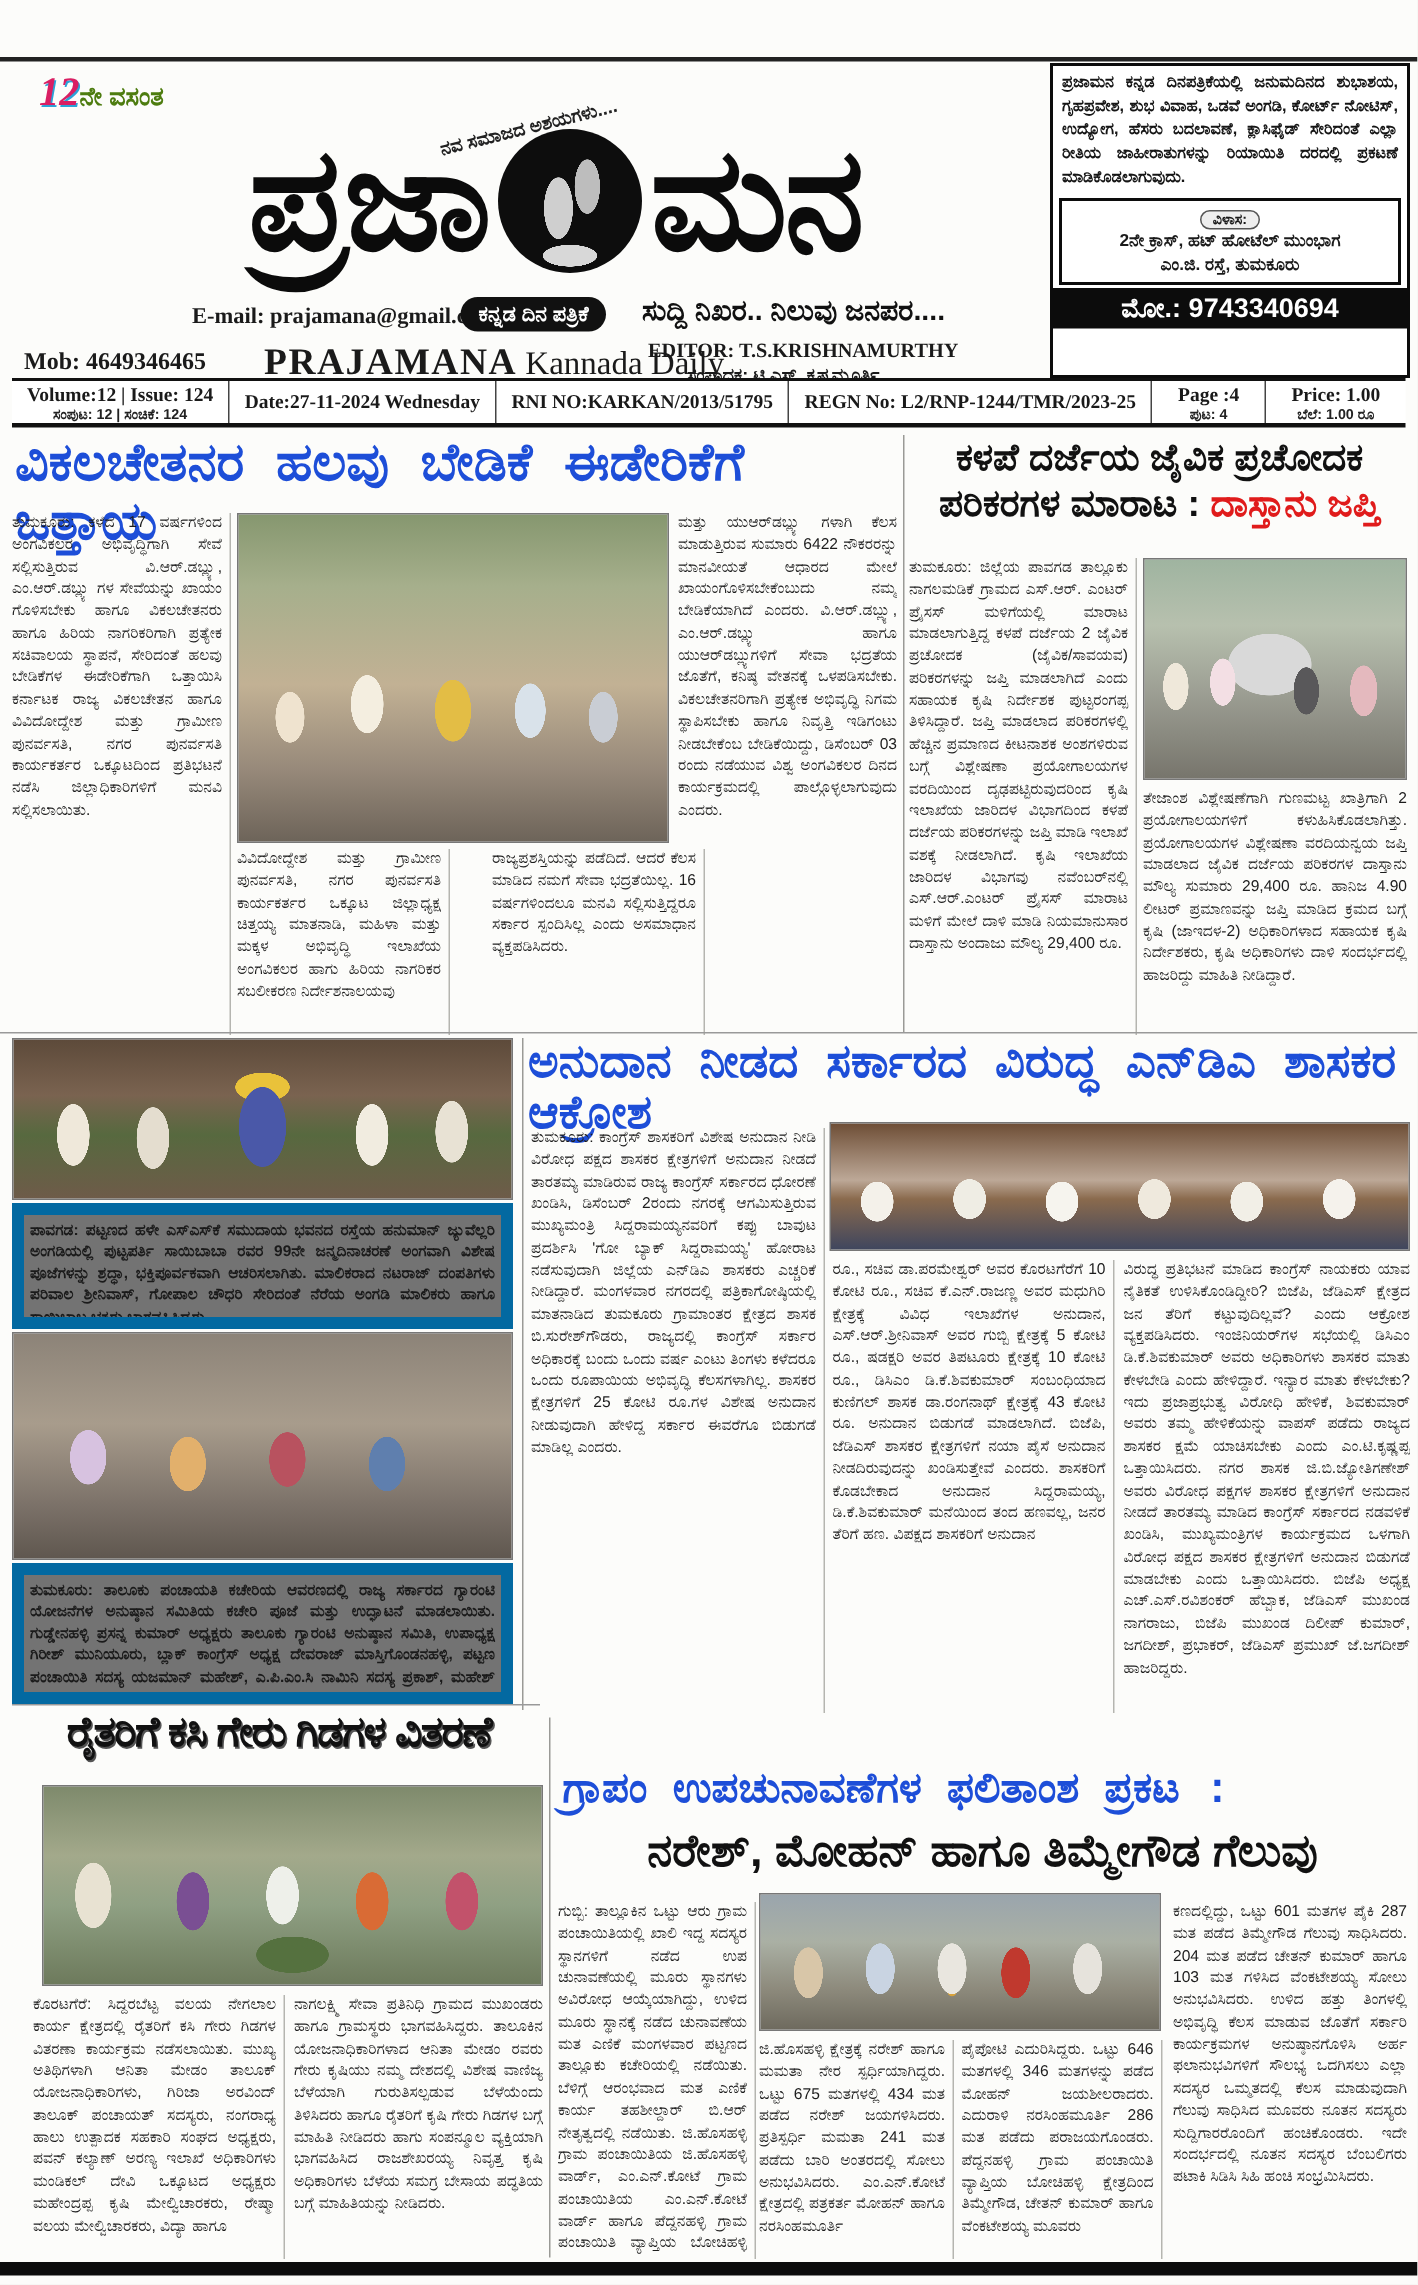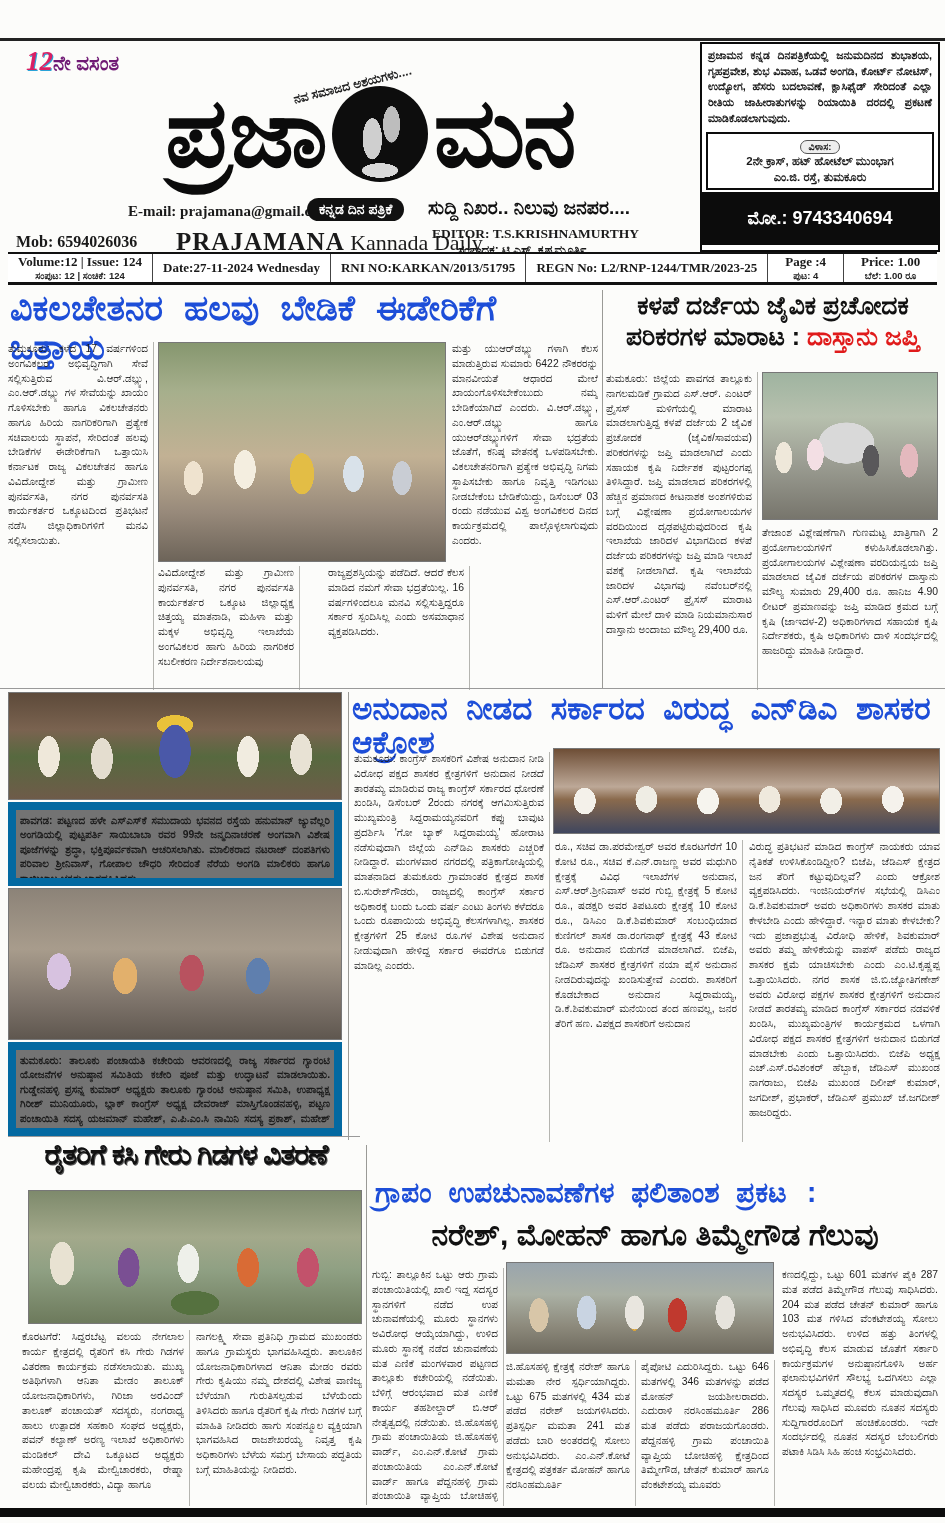--- a/index.html
+++ b/index.html
@@ -8,21 +8,21 @@
     position:relative; width:945px; height:1523px; margin:0 auto;
     background:#fcfcfa; color:#1a1a1a; overflow:hidden;
   }
   .abs { position:absolute; }
   .rule-h { position:absolute; background:#222; height:2px; }
   .rule-v { position:absolute; background:#9a9a96; width:1px; }
 
   
   .anniv { position:absolute; left:26px; top:46px; white-space:nowrap; }
   .anniv .n12 { font-family:"Liberation Serif", serif; font-style:italic; font-weight:bold; font-size:27px; color:#d91f63; text-shadow:1px 1px 0 #2aa3d8; }
-  .anniv .rest { font-weight:bold; font-size:20px; color:#701a75; }
+  .anniv .rest { font-weight:bold; font-size:17px; color:#4d7c0f; }
   .title-wrap { position:absolute; left:40px; top:58px; width:660px; height:152px; display:flex; align-items:center; justify-content:center; overflow:hidden; }
   .title-part { font-family:"Liberation Serif", serif; font-weight:bold; font-size:96px; line-height:1; color:#0b0b0b; letter-spacing:-2px; white-space:nowrap; }
   .logo-circle { flex:0 0 auto; width:96px; height:96px; margin:0 6px; border-radius:50%;
     background: radial-gradient(ellipse 16px 34px at 42% 55%, #cfcfcf 0 60%, transparent 61%),
                 radial-gradient(ellipse 14px 30px at 62% 40%, #bdbdbd 0 60%, transparent 61%),
                 radial-gradient(ellipse 30px 12px at 50% 88%, #d8d8d8 0 60%, transparent 61%),
                 #0d0d0d; }
   .arc-text { position:absolute; left:292px; top:78px; transform:rotate(-14deg); font-weight:bold; font-size:12.5px; color:#222; }
   .mast-email { position:absolute; left:128px; top:203px; font-family:"Liberation Serif", serif; font-weight:bold; font-size:15px; }
   .mast-badge { position:absolute; left:307px; top:198px; background:#111; color:#fff; font-weight:bold; font-size:14px; padding:3px 12px; border-radius:14px; }
@@ -33,21 +33,21 @@
   .mast-name { position:absolute; left:176px; top:228px; font-family:"Liberation Serif", serif; font-size:22px; }
   .mast-name b { font-size:25px; letter-spacing:1px; }
 
   
   .adbox { position:absolute; left:700px; top:42px; width:240px; height:210px; border:2px solid #0c0c0c; background:#fff; }
   .adbox-head { background:#0c0c0c; color:#fff; text-align:center; font-weight:bold; font-size:17px; padding:4px 0; border-bottom:3px solid #b3402a; }
   .adbox-body { padding:4px 6px; font-size:10.8px; font-weight:bold; line-height:1.45; text-align:justify; color:#151515; }
   .adbox-addr { margin:2px 4px; border:2px solid #0c0c0c; text-align:center; padding:2px 2px 3px; }
   .adbox-addr .vilasa { display:inline-block; border:1px solid #555; border-radius:9px; background:#eee; font-size:9.5px; font-weight:bold; padding:0 8px; }
   .adbox-addr .l { font-size:11.5px; font-weight:bold; line-height:1.35; }
-  .adbox-phone { background:#0c0c0c; color:#fff; text-align:center; font-weight:bold; font-size:18px; padding:16px 0; }
+  .adbox-phone { background:#0c0c0c; color:#fff; text-align:center; font-weight:bold; font-size:18px; padding:3px 0; }
 
   
   .infobar { position:absolute; left:8px; top:252px; width:929px; height:33px; border-top:2px solid #111; border-bottom:3px solid #111; display:flex; align-items:stretch; background:#fff; }
   .info-cell { display:flex; flex-direction:column; justify-content:center; align-items:center; padding:0 10px; border-right:1px solid #444; }
   .info-cell:last-child { border-right:none; }
   .info-en { font-family:"Liberation Serif", serif; font-weight:bold; font-size:13px; white-space:nowrap;text-align:right; }
   .info-kn { font-weight:bold; font-size:9.5px; white-space:nowrap; color:#222; }
 
   
   .hl-red { color:#1d4ed8; font-weight:bold; text-align:left;font-family:Liberation Mono, monospace; }
@@ -133,21 +133,21 @@
     <span class="logo-circle"></span>
     <span class="title-part">ಮನ</span>
   </div>
   <div class="arc-text">ನವ ಸಮಾಜದ ಅಶಯಗಳು....</div>
 
   <div class="mast-email">E-mail: prajamana@gmail.com</div>
   <div class="mast-badge">ಕನ್ನಡ ದಿನ ಪತ್ರಿಕೆ</div>
   <div class="mast-tagline">ಸುದ್ದಿ ನಿಖರ.. ನಿಲುವು ಜನಪರ....</div>
   <div class="mast-editor-en">EDITOR: T.S.KRISHNAMURTHY</div>
   <div class="mast-editor-kn">ಸಂಪಾದಕ: ಟಿ.ಎಸ್. ಕೃಷ್ಣಮೂರ್ತಿ</div>
-  <div class="mast-mob">Mob: 6594026036</div>
+  <div class="mast-mob">Mob: 4649346465</div>
   <div class="mast-name"><b>PRAJAMANA</b><span> Kannada Daily</span></div>
 
   <div class="adbox">
     <div class="adbox-body">ಪ್ರಜಾಮನ ಕನ್ನಡ ದಿನಪತ್ರಿಕೆಯಲ್ಲಿ ಜನುಮದಿನದ ಶುಭಾಶಯ, ಗೃಹಪ್ರವೇಶ, ಶುಭ ವಿವಾಹ, ಒಡವೆ ಅಂಗಡಿ, ಕೋರ್ಟ್ ನೋಟಿಸ್, ಉದ್ಯೋಗ, ಹೆಸರು ಬದಲಾವಣೆ, ಕ್ಲಾಸಿಫೈಡ್ ಸೇರಿದಂತೆ ಎಲ್ಲಾ ರೀತಿಯ ಜಾಹೀರಾತುಗಳನ್ನು ರಿಯಾಯಿತಿ ದರದಲ್ಲಿ ಪ್ರಕಟಣೆ ಮಾಡಿಕೊಡಲಾಗುವುದು.</div>
     <div class="adbox-addr">
       <span class="vilasa">ವಿಳಾಸ:</span>
       <div class="l">2ನೇ ಕ್ರಾಸ್, ಹಟ್ ಹೋಟೆಲ್ ಮುಂಭಾಗ</div>
       <div class="l">ಎಂ.ಜಿ. ರಸ್ತೆ, ತುಮಕೂರು</div>
     </div>
     <div class="adbox-phone">ಮೋ.: 9743340694</div>

